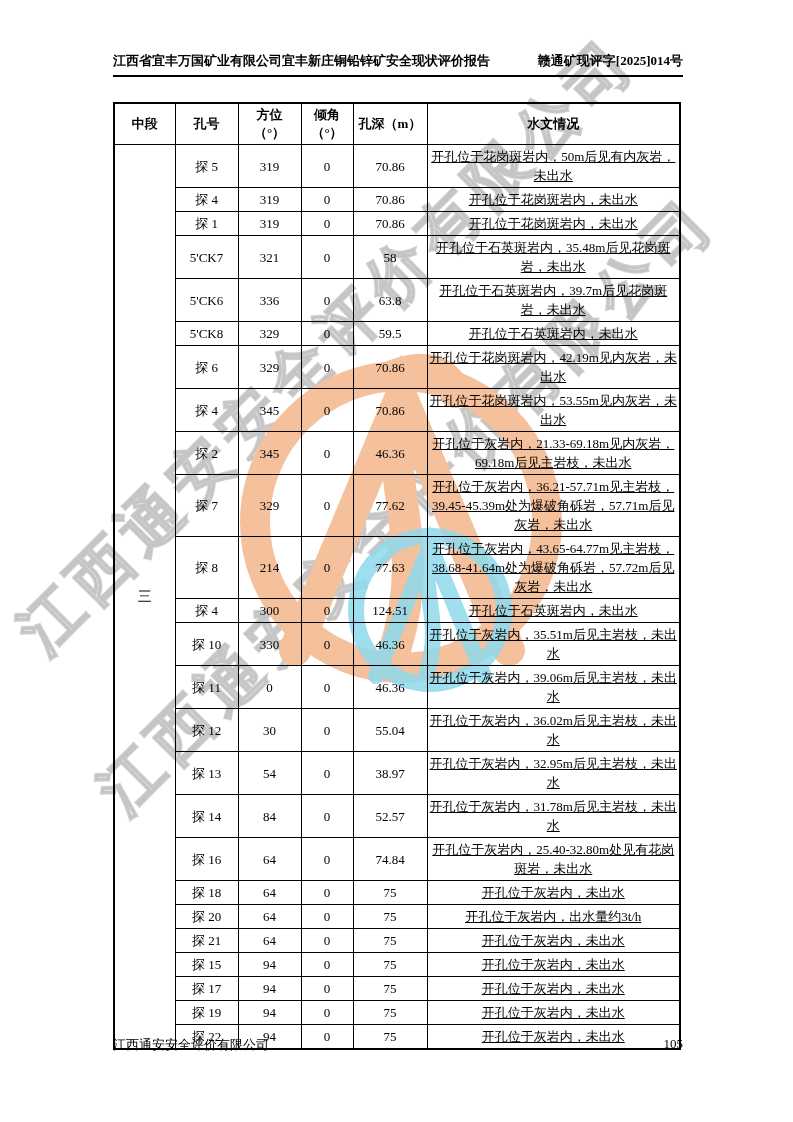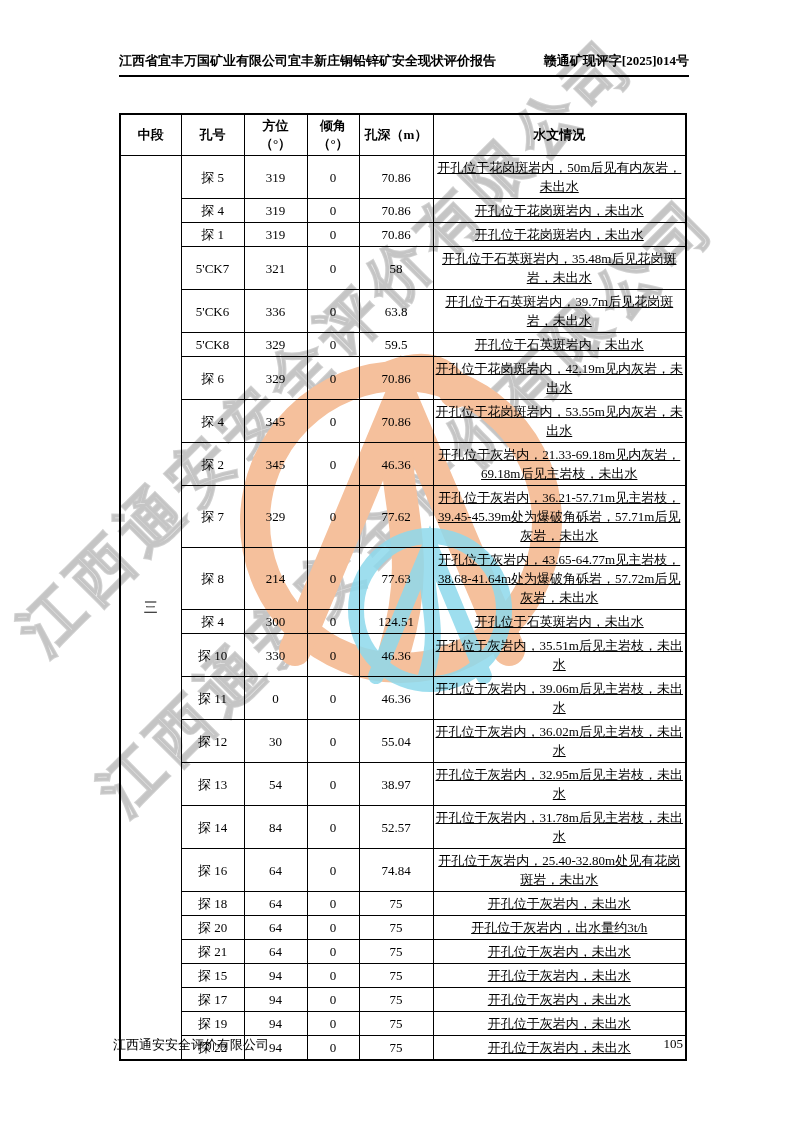--- a/index.html
+++ b/index.html
@@ -32,34 +32,34 @@
     font-weight:bold;
     font-size:76px;
     letter-spacing:14px;
     color:rgba(243,86,74,0.58);
     white-space:nowrap;
     font-family:"Liberation Sans","DejaVu Sans",sans-serif;
   }
   .wm-logo-orange{position:absolute;left:233px;top:350px;}
   .wm-logo-cyan{position:absolute;left:342px;top:520px;opacity:0.85;}
   
-  .content{position:absolute;left:119px;top:0;width:570px;z-index:1;}
+  .content{position:absolute;left:113px;top:0;width:570px;z-index:1;}
   .doc-header{
     margin-top:52px;
     display:flex;
     justify-content:space-between;
     align-items:flex-end;
     font-size:13px;
     font-weight:bold;
     white-space:nowrap;
     border-bottom:2px solid #000;
     padding-bottom:5px;
   }
   table.data{
-    margin-top:36px;
+    margin-top:25px;
     border-collapse:collapse;
     width:506px;
     table-layout:fixed;
     font-size:13px;
   }
   table.data th,table.data td{
     border:1px solid #000;
     padding:2px 2px;
     line-height:19px;
     text-align:center;

